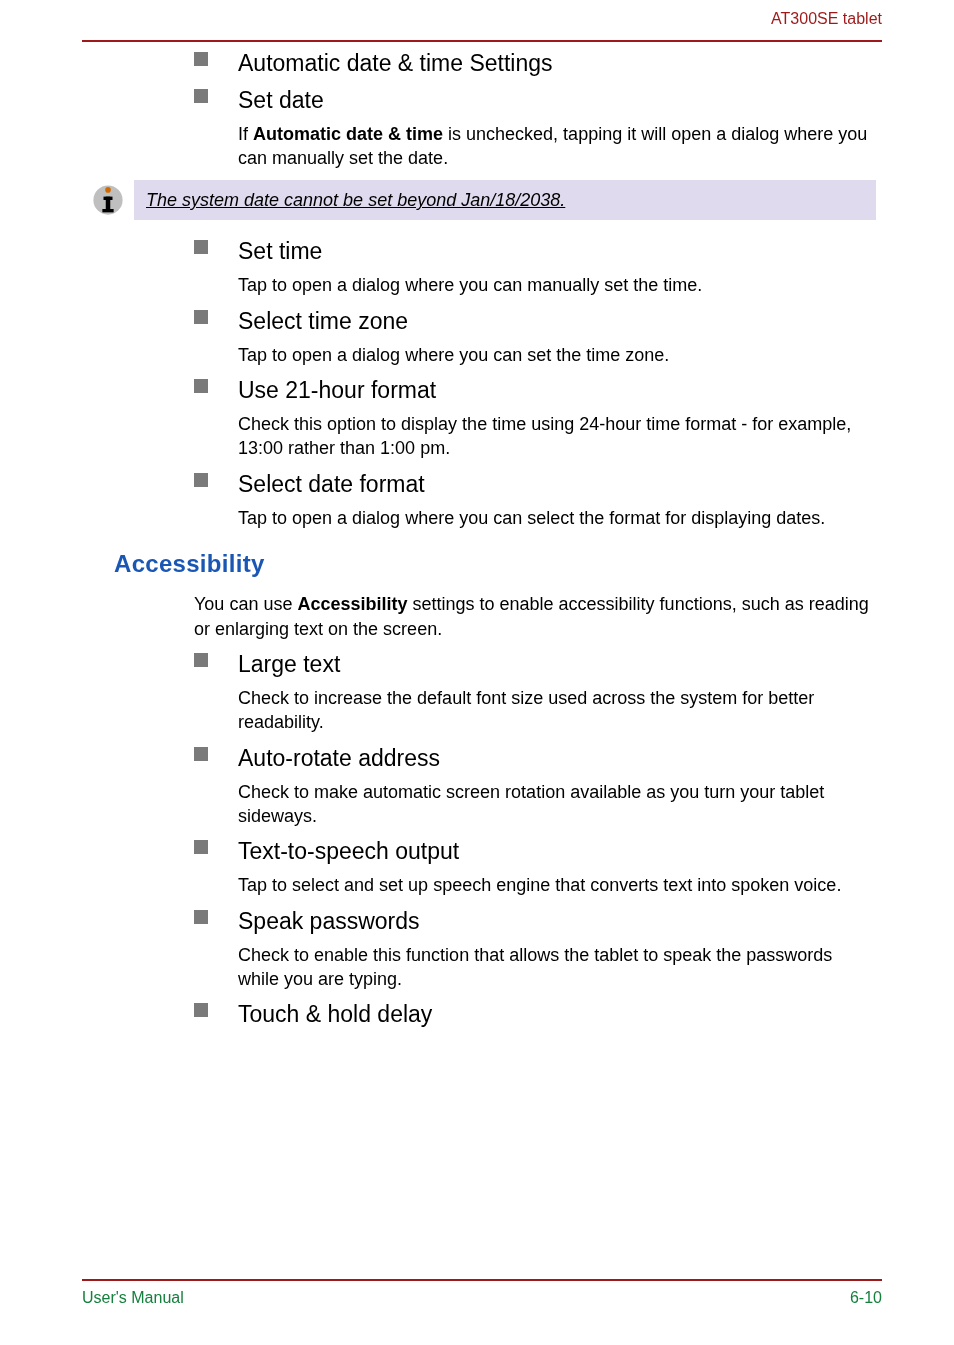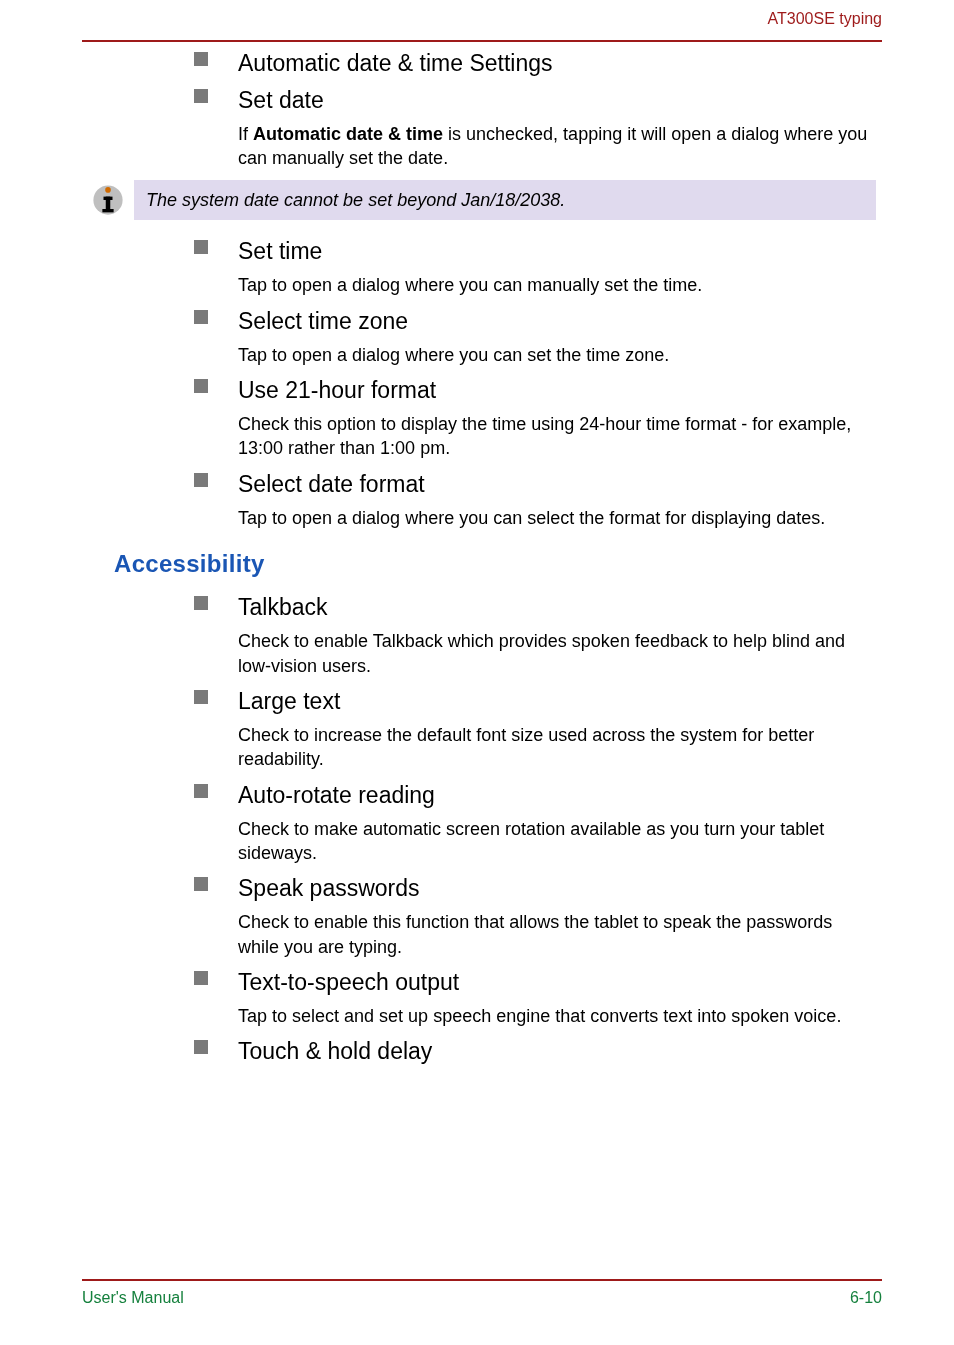--- a/index.html
+++ b/index.html
@@ -13,42 +13,42 @@
 
   .content { padding-left: 112px; padding-right: 6px; }
 
   .item { position: relative; padding-left: 44px; margin-top: 2px; }
   .bullet { position: absolute; left: 0; top: 4px; width: 14px; height: 14px; background: #000; display: inline-block; }
   .bullet.gray { background: #7a7a7a; }
   .item-title { font-weight: normal; font-size: 23px; margin-bottom: 6px; }
   .item-body { font-size: 18px; margin-bottom: 8px; }
   .inline-bold { font-weight: bold; }
 
-  .note-row { display: flex; align-items: center; margin: 6px 0 14px -112px; }
+  .note-row { display: flex; align-items: center; margin: 6px 0 14px -112px; text-decoration: underline; }
   .note-icon { flex: 0 0 52px; height: 44px; display: flex; align-items: center; justify-content: center; }
   .note-text-wrap { flex: 1; background: #e0daee; padding: 8px 12px; font-style: italic; font-size: 18px; }
 
   .section-head { color: #1a56b4; font-weight: 900; font-size: 24px; margin: 18px 0 12px -80px; letter-spacing: 0.3px; }
 
   .intro { font-size: 18px; margin-bottom: 8px; margin-left: -0px; }
   .intro-wrap { margin-left: -0px; padding-right: 4px; }
 
   .footer { position: absolute; left: 82px; right: 72px; bottom: 36px; }
   .bottom-rule { border-top: 2px solid #9e1a1a; margin-bottom: 6px; }
   .footer-line { display: flex; justify-content: space-between; color: #15803d; font-size: 16px; }
 
   
   .note-icon svg { width: 36px; height: 36px; }
 </style>
 </head>
 <body>
 
 <div class="page">
 
-  <div class="header-line">AT300SE typing</div>
+  <div class="header-line">AT300SE tablet</div>
   <div class="top-rule"></div>
 
   <div class="content">
 
     <div class="item">
       <span class="bullet gray"></span>
       <div class="item-title">Automatic date &amp; time Settings</div>
     </div>
 
     <div class="item">
@@ -91,49 +91,49 @@
     </div>
 
     <div class="item">
       <span class="bullet gray"></span>
       <div class="item-title">Select date format</div>
       <div class="item-body">Tap to open a dialog where you can select the format for displaying dates.</div>
     </div>
 
     <div class="section-head">Accessibility</div>
 
+    <div class="intro-wrap">
+      <p class="intro">
+        <span>You can use </span><span class="inline-bold">Accessibility</span><span> settings to enable accessibility functions, such as reading or enlarging text on the screen.</span>
+      </p>
+    </div>
 
-    <div class="item">
-      <span class="bullet gray"></span>
-      <div class="item-title">Talkback</div>
-      <div class="item-body">Check to enable Talkback which provides spoken feedback to help blind and low-vision users.</div>
-    </div>
 
     <div class="item">
       <span class="bullet gray"></span>
       <div class="item-title">Large text</div>
       <div class="item-body">Check to increase the default font size used across the system for better readability.</div>
     </div>
 
     <div class="item">
       <span class="bullet gray"></span>
-      <div class="item-title">Auto-rotate reading</div>
+      <div class="item-title">Auto-rotate address</div>
       <div class="item-body">Check to make automatic screen rotation available as you turn your tablet sideways.</div>
+    </div>
+
+    <div class="item">
+      <span class="bullet gray"></span>
+      <div class="item-title">Text-to-speech output</div>
+      <div class="item-body">Tap to select and set up speech engine that converts text into spoken voice.</div>
     </div>
 
     <div class="item">
       <span class="bullet gray"></span>
       <div class="item-title">Speak passwords</div>
       <div class="item-body">Check to enable this function that allows the tablet to speak the passwords while you are typing.</div>
-    </div>
-
-    <div class="item">
-      <span class="bullet gray"></span>
-      <div class="item-title">Text-to-speech output</div>
-      <div class="item-body">Tap to select and set up speech engine that converts text into spoken voice.</div>
     </div>
 
     <div class="item">
       <span class="bullet gray"></span>
       <div class="item-title">Touch &amp; hold delay</div>
     </div>
 
   </div>
 
   <div class="footer">

